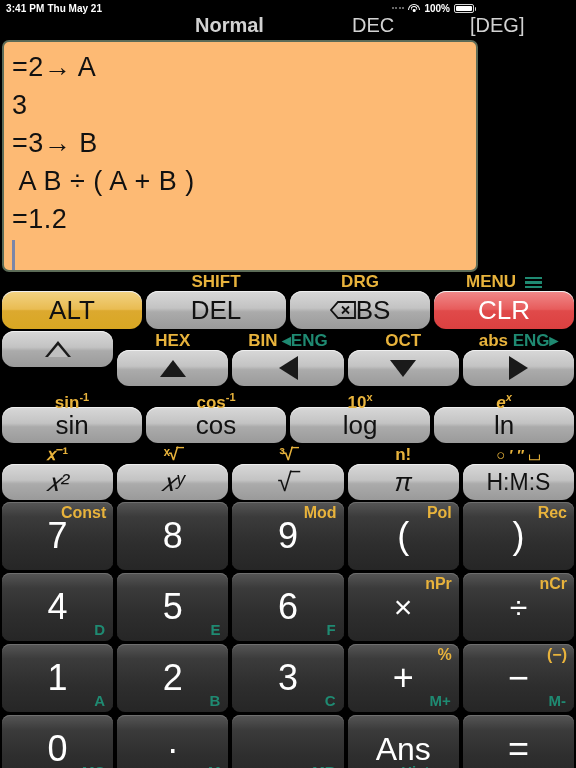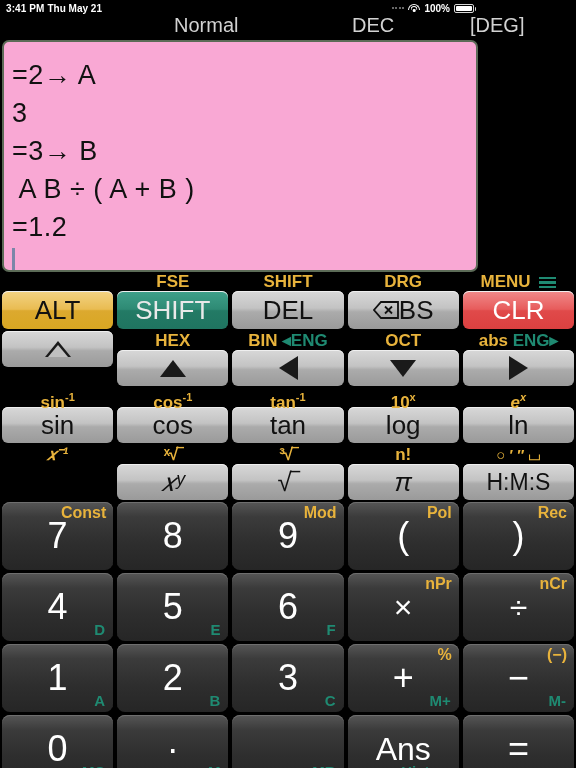--- a/index.html
+++ b/index.html
@@ -30,46 +30,46 @@
   .wifi .w2 { width: 7px; height: 3.5px; top:2.6px; }
   .wifi .w3 { width: 2.6px; height:2.6px; top:5.6px; background:#fff; border:none; border-radius:50%; }
   .batt-pct { font-size: 10px; font-weight: bold; }
   .batt { width: 20px; height: 9px; border: 1px solid #d8d8d8; border-radius: 2px; position: relative; padding: 1px; }
   .batt::after { content:""; position:absolute; right:-3px; top:2.5px; width:1.5px; height:3.5px; background:#d8d8d8; border-radius:0 1px 1px 0; }
   .batt i { display:block; width:100%; height:100%; background:#fff; border-radius:1px; }
 
   
   .modebar { height: 24px; position: relative; color:#d2d2d2; font-size: 20px; }
   .modebar span { position: absolute; top:-2px; white-space: nowrap; }
-  .mode-normal { left: 174px; }
+  .mode-normal { left: 195px; font-weight: bold; }
   .mode-base   { left: 352px; }
   .mode-angle  { left: 470px; }
 
   
   .display {
     margin: 0 2px; height: 232px;
-    background: #f9a8d4; border: 2px solid #5c6b57; border-radius: 7px;
-    padding: 14px 8px 0 8px; position: relative; overflow: hidden;
+    background: #fdba74; border: 2px solid #5c6b57; border-radius: 7px;
+    padding: 6px 8px 0 8px; position: relative; overflow: hidden;
   }
   .dline { font-size: 27px; color: #111; line-height: 38px; letter-spacing: .5px; white-space: pre; }
   .caret { width: 3px; height: 30px; background: #7b86a8; margin-top: 2px; }
 
   
   .row { display: flex; width: 576px; }
   .cell { position: relative; flex: 1 1 0; }
 
   .toplabel {
     height: 19px; line-height: 19px; text-align: center;
     font-size: 17px; font-weight: bold; color: #e8b33c; white-space: nowrap;
   }
   .toplabel .teal { color: #1f8a72; font-weight: bold; }
   .toplabel sup { font-size: 11px; vertical-align: super; }
 
   .key {
-    margin: 0 2px 2px 2px; height: 36px; border-radius: 6px;
+    margin: 0 2px 2px 2px; height: 36px; border-radius: 12px;
     display:flex; align-items:center; justify-content:center;
     font-size: 26px; color:#111;
     background: linear-gradient(180deg,#d8d8d8 0%,#c3c3c3 45%,#ababab 55%,#9a9a9a 100%);
     box-shadow: inset 0 1px 0 #efefef;
   }
   .key.tall { height: 38px; }
 
   .key.alt { background: linear-gradient(180deg,#f3d384 0%,#e9bc52 48%,#dca92f 52%,#d9a722 100%); }
   .key.shift { background: linear-gradient(180deg,#3fa08a 0%,#2e8a74 48%,#237a65 52%,#1f7460 100%); color:#e9e9e9; }
   .key.clr { background: linear-gradient(180deg,#f08a8a 0%,#e75c5c 48%,#e04a4a 52%,#dc4040 100%); color:#fff; }
@@ -157,24 +157,20 @@
     <div class="dline">=1.2</div>
     <div class="caret"></div>
   </div>
 
   <div class="row">
     <div class="cell">
       <div class="toplabel"></div>
       <div class="key alt tall">ALT</div>
     </div>
     <div class="cell">
-      <div class="toplabel">FSE</div>
-      <div class="key shift tall">SHIFT</div>
-    </div>
-    <div class="cell">
       <div class="toplabel">SHIFT</div>
       <div class="key tall">DEL</div>
     </div>
     <div class="cell">
       <div class="toplabel">DRG</div>
       <div class="key tall">
         <span class="bs-ico">
           <svg width="26" height="20" viewBox="0 0 26 20">
             <path d="M8 2 L25 2 L25 18 L8 18 L1 10 Z" fill="none" stroke="#111" stroke-width="1.8"></path>
             <path d="M12 6.5 L19 13.5 M19 6.5 L12 13.5" stroke="#111" stroke-width="1.8"></path>
@@ -242,41 +238,36 @@
       <div class="key">sin</div>
     </div>
     <div class="cell">
       <div class="toplabel">
         <span>cos</span><sup>-1</sup>
       </div>
       <div class="key">cos</div>
     </div>
     <div class="cell">
       <div class="toplabel">
-        <span>tan</span><sup>-1</sup>
-      </div>
-      <div class="key">tan</div>
-    </div>
-    <div class="cell">
-      <div class="toplabel">
         <span>10</span><sup>x</sup>
       </div>
       <div class="key">log</div>
     </div>
     <div class="cell">
       <div class="toplabel">
         <span style="font-style:italic">e</span><sup style="font-style:italic">x</sup>
       </div>
       <div class="key">ln</div>
     </div>
   </div>
 
   <div class="row">
     <div class="cell">
-      <div class="toplabel" style="font-style:italic">𝑥⁻¹</div>
+      <div class="toplabel" style="">𝑥⁻¹</div>
+      <div class="key" style="font-style:italic">𝑥²</div>
     </div>
     <div class="cell">
       <div class="toplabel sqrt-lbl">ˣ√‾</div>
       <div class="key" style="font-style:italic">𝑥ʸ</div>
     </div>
     <div class="cell">
       <div class="toplabel sqrt-lbl">³√‾</div>
       <div class="key sqrt-lbl">√‾</div>
     </div>
     <div class="cell">

